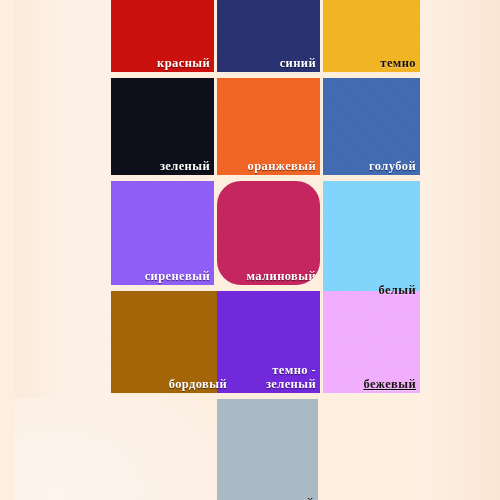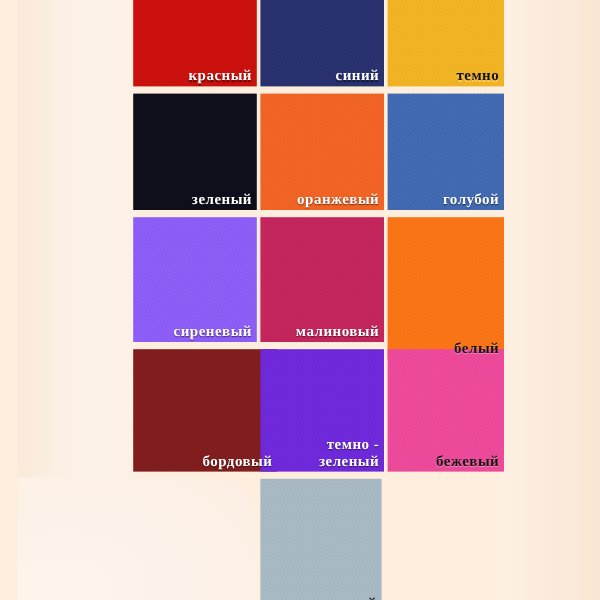--- a/index.html
+++ b/index.html
@@ -109,34 +109,34 @@
       </div>
       <div class="swatch" style="left: 202px; top: 78px; width: 103px; height: 97px; background: rgb(240, 98, 36); justify-content: flex-end;">
         <div class="swatch-label label-light">оранжевый</div>
       </div>
       <div class="swatch" style="left: 308px; top: 78px; width: 97px; height: 97px; background: rgb(64, 104, 176); padding-left: 41px;">
         <div class="swatch-label label-light">голубой</div>
       </div>
       <div class="swatch" style="left: 96px; top: 181px; width: 103px; height: 104px; background: #8b5cf6;">
         <div class="swatch-label label-light">сиреневый</div>
       </div>
-      <div class="swatch" style="left: 202px; top: 181px; width: 103px; height: 104px; background: rgb(194, 36, 91);">
+      <div class="swatch" style="left: 202px; top: 181px; width: 103px; height: 104px; background: rgb(194, 36, 91); border-radius: 24px;">
         <div class="swatch-label label-light">малиновый</div>
       </div>
-      <div class="swatch" style="left: 308px; top: 181px; width: 97px; height: 118px; background: #f97316;">
+      <div class="swatch" style="left: 308px; top: 181px; width: 97px; height: 118px; background: #7dd3fc;">
         <div class="swatch-label label-dark">белый</div>
       </div>
-      <div class="swatch" style="left: 96px; top: 291px; width: 120px; height: 102px; background: #7f1d1d;">
+      <div class="swatch" style="left: 96px; top: 291px; width: 120px; height: 102px; background: #a16207;">
         <div class="swatch-label label-light">бордовый</div>
       </div>
       <div class="swatch" style="left: 202px; top: 291px; width: 103px; height: 102px; background: #6d28d9;">
         <div class="swatch-label label-light">темно -
 зеленый</div>
       </div>
-      <div class="swatch" style="left: 308px; top: 291px; width: 97px; height: 102px; background: #ec4899;">
+      <div class="swatch" style="left: 308px; top: 291px; width: 97px; height: 102px; background: #f0abfc; text-decoration: underline;">
         <div class="swatch-label label-dark">бежевый</div>
       </div>
       <div class="swatch" style="left: 202px; top: 399px; width: 101px; height: 113px; background: rgb(166, 184, 194);">
         <div class="swatch-label label-dark">серый</div>
       </div>
     </div>
 
 </div>
 
 </body></html>

